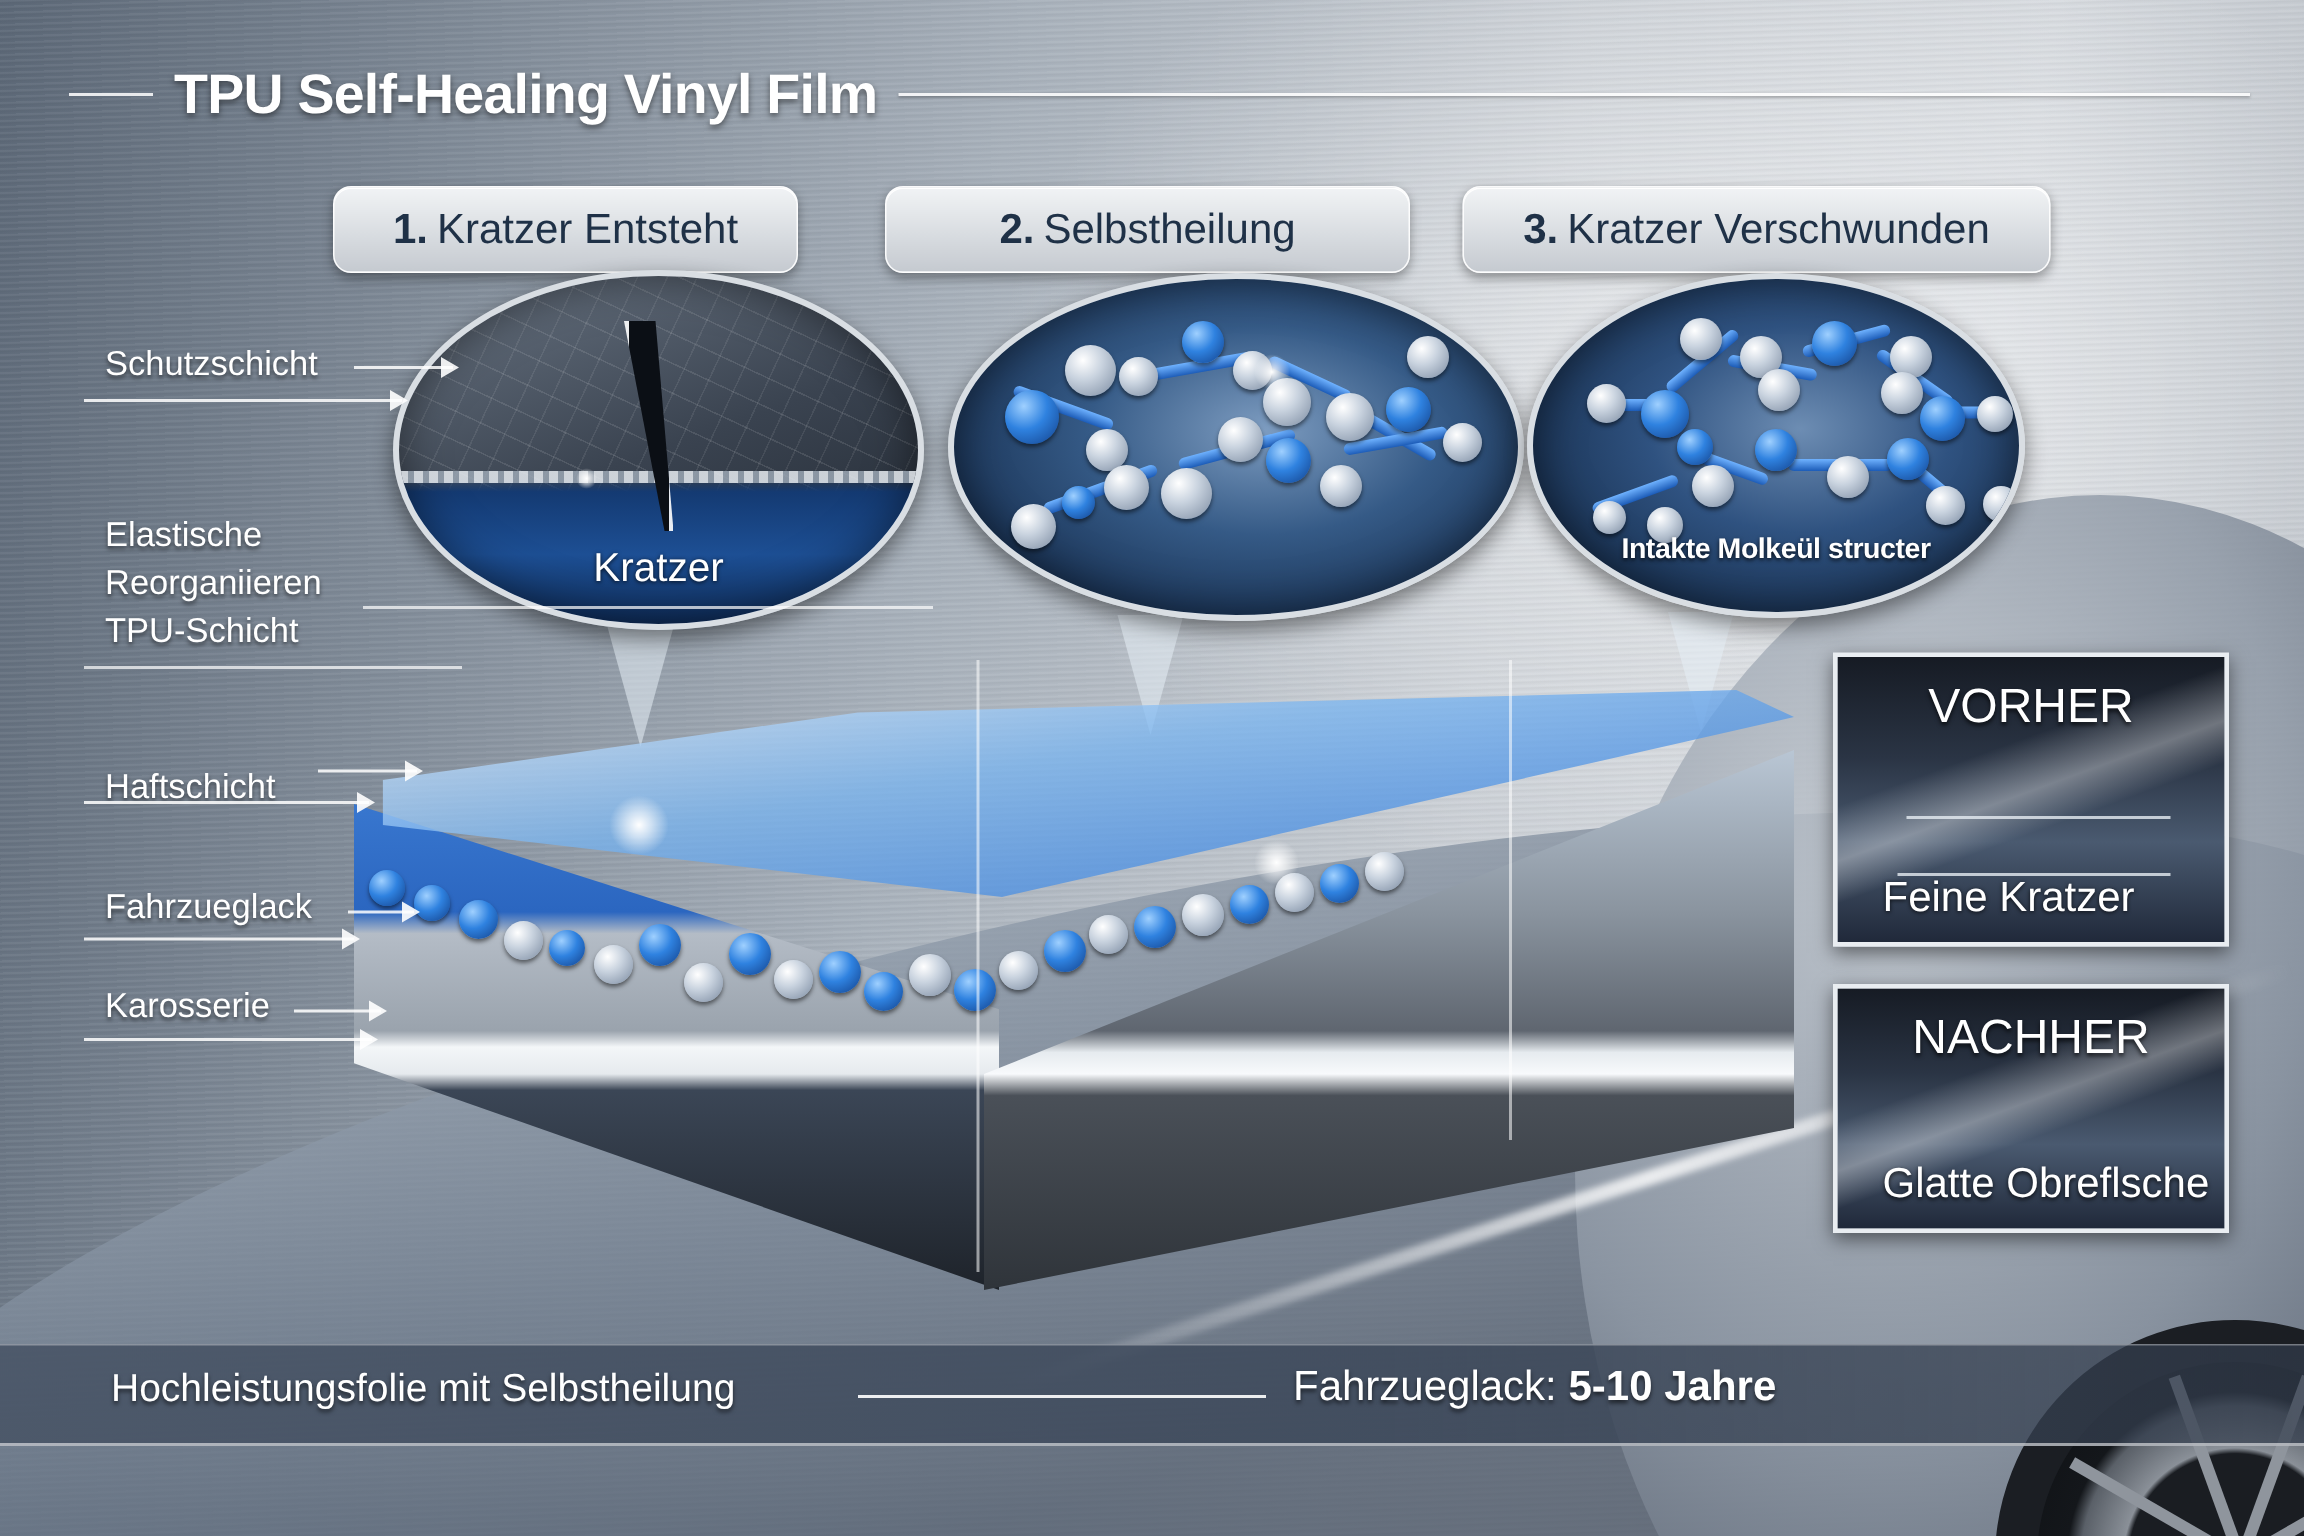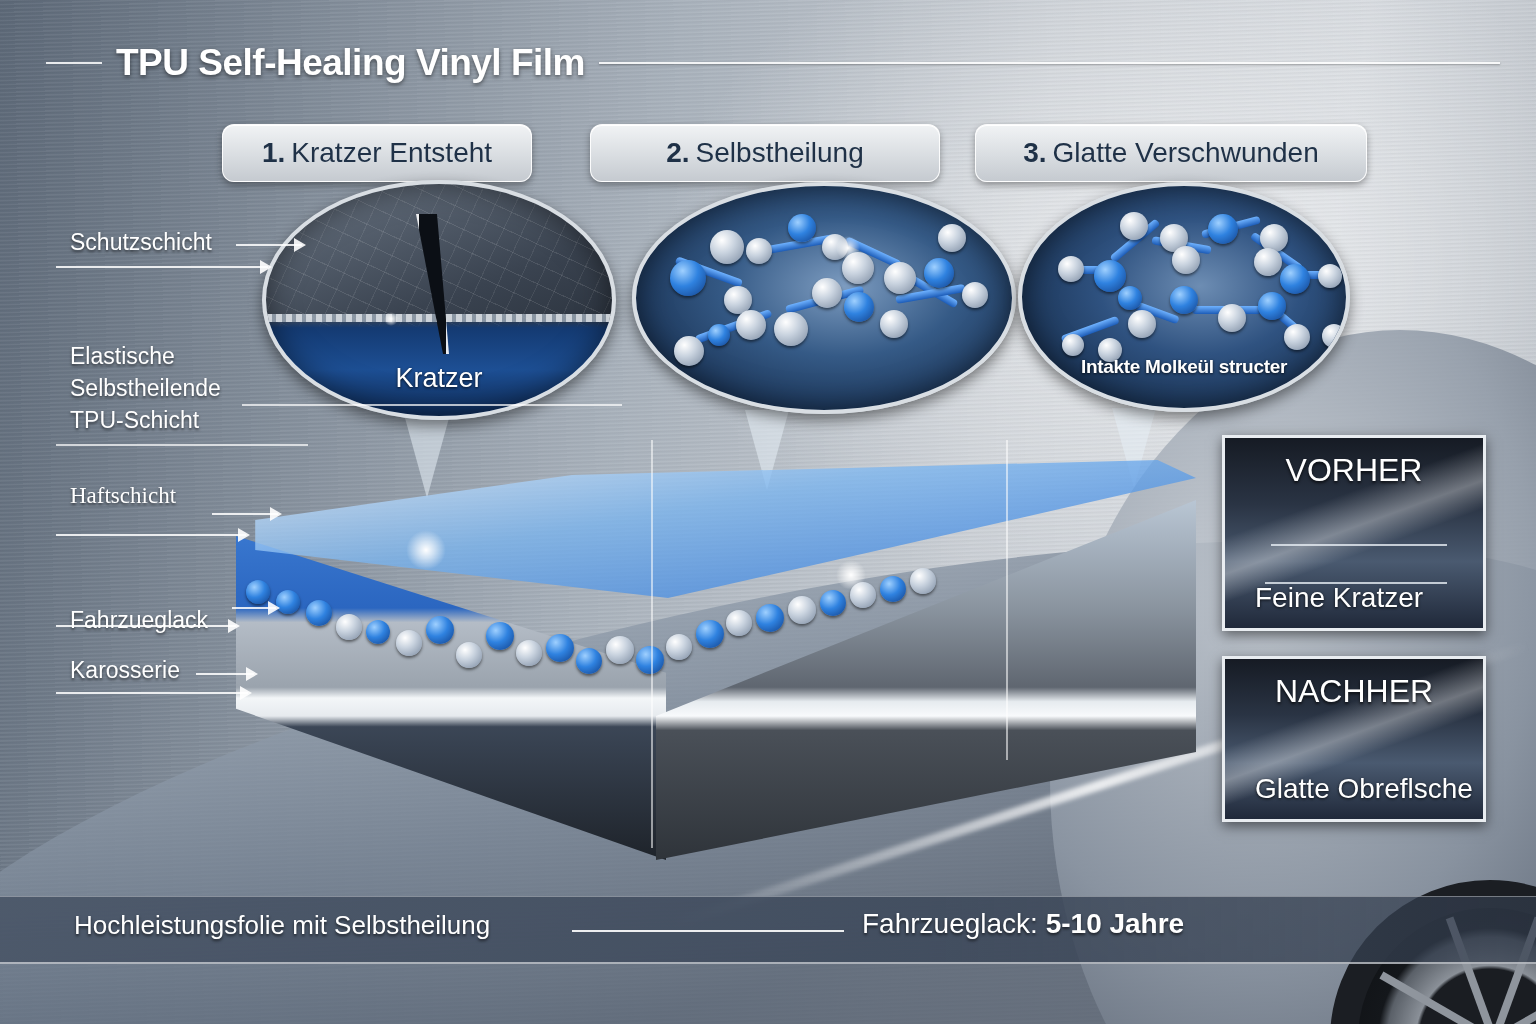--- a/index.html
+++ b/index.html
@@ -178,21 +178,21 @@
 <div class="step-box" style="left:222px; top:124px; width:310px;">
   <span class="num">1.</span>
   <span>Kratzer Entsteht</span>
 </div>
 <div class="step-box" style="left:590px; top:124px; width:350px;">
   <span class="num">2.</span>
   <span>Selbstheilung</span>
 </div>
 <div class="step-box" style="left:975px; top:124px; width:392px;">
   <span class="num">3.</span>
-  <span>Glatte Verschwunden</span>
+  <span>Kratzer Verschwunden</span>
 </div>
 
 <div class="pointer" style="left:405px; top:418px;"></div>
 <div class="pointer" style="left:745px; top:410px;"></div>
 <div class="pointer" style="left:1112px; top:408px;"></div>
 
 <div class="bubble bubble1">
   <div class="tear"></div>
   <div class="scratch-v"></div>
   <div class="sparkle" style="left:118px; top:128px;"></div>
@@ -296,31 +296,31 @@
 
 <div class="divider-v" style="left:651px; top:440px; height:408px;"></div>
 <div class="divider-v" style="left:1006px; top:440px; height:320px;"></div>
 
 <div class="side-label" style="top:226px;">Schutzschicht</div>
 <div class="arrow-line" style="left:236px; top:244px; width:66px;"></div>
 <div class="arrow-line" style="left:56px; top:266px; width:212px;"></div>
 
 <div class="side-label" style="top:340px;">
   <div>Elastische</div>
-  <div>Selbstheilende</div>
+  <div>Reorganiieren</div>
   <div>TPU-Schicht</div>
 </div>
 <div class="plain-line" style="left:242px; top:404px; width:380px;"></div>
 <div class="plain-line" style="left:56px; top:444px; width:252px;"></div>
 
-<div class="side-label" style="top:480px;font-family:Liberation Serif, serif;">Haftschicht</div>
+<div class="side-label" style="top:508px;">Haftschicht</div>
 <div class="arrow-line" style="left:212px; top:513px; width:66px;"></div>
 <div class="arrow-line" style="left:56px; top:534px; width:190px;"></div>
 
-<div class="side-label" style="top:604px;text-align:center;">Fahrzueglack</div>
+<div class="side-label" style="top:588px;text-align:center;">Fahrzueglack</div>
 <div class="arrow-line" style="left:232px; top:607px; width:44px;"></div>
 <div class="arrow-line" style="left:56px; top:625px; width:180px;"></div>
 
 <div class="side-label" style="top:654px;">Karosserie</div>
 <div class="arrow-line" style="left:196px; top:673px; width:58px;"></div>
 <div class="arrow-line" style="left:56px; top:692px; width:192px;"></div>
 
 <div class="compare-panel before">
   <div class="compare-title">VORHER</div>
   <div class="scratch-line" style="left:46px; top:106px; width:176px;"></div>

